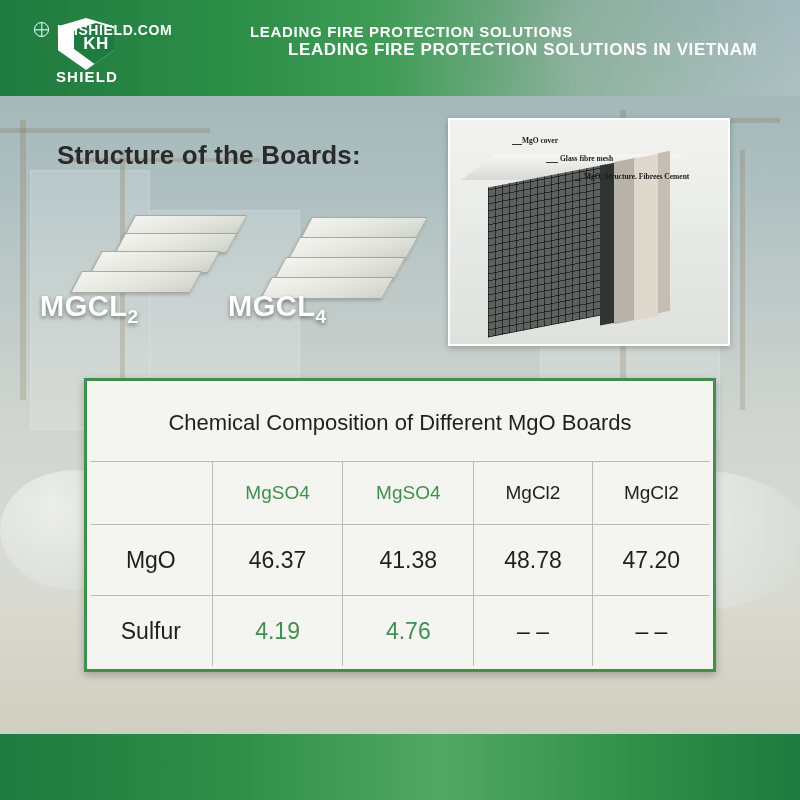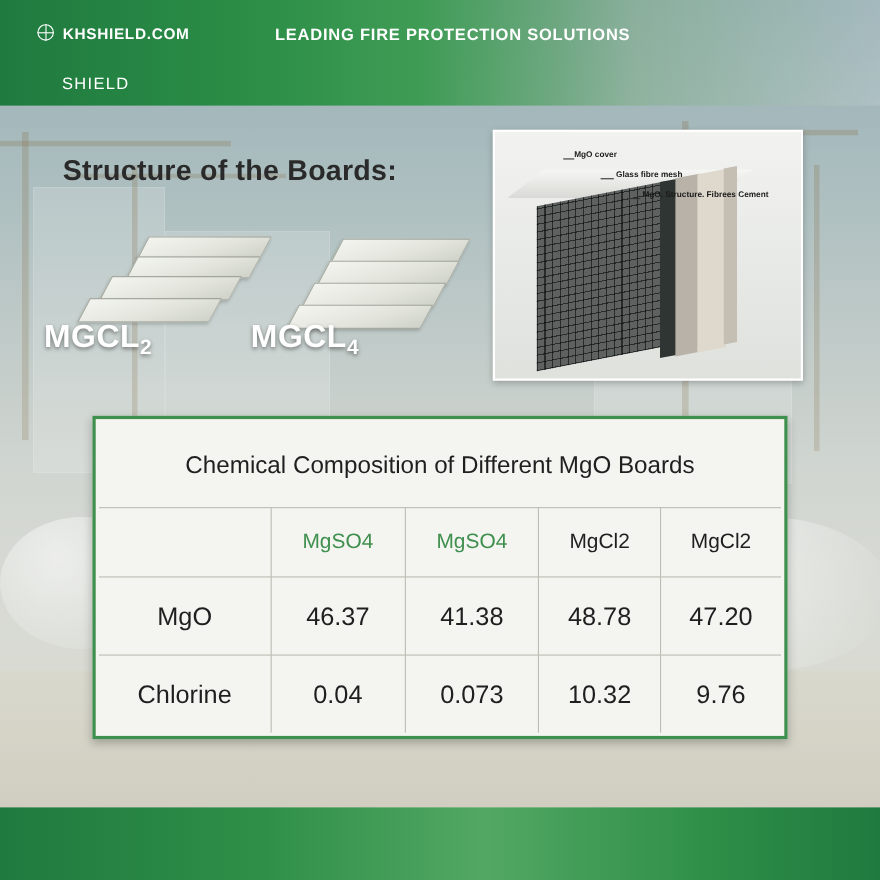--- a/index.html
+++ b/index.html
@@ -56,21 +56,21 @@
   .shield-inner {
     position: absolute; left: 16px; top: 5px; width: 44px; height: 42px;
     background: #1f7a3f;
     clip-path: polygon(50% 0%, 100% 16%, 100% 62%, 50% 100%, 0% 62%, 0% 16%);
     color: #fff; font-weight: bold; font-size: 17px;
     display: flex; align-items: center; justify-content: center;
     letter-spacing: .5px;
   }
   .logo-word {
     position: absolute; left: 0; top: 50px; width: 78px;
-    text-align: center; color: #fff; font-size: 15px; font-weight: normal;
+    text-align: center; color: #fff; font-size: 15px; font-weight: bold;
     letter-spacing: 1.2px;
   }
   .topbar-title {
     position: absolute; left: 288px; top: 40px;
     color: #ffffff; font-size: 17px; font-weight: bold; letter-spacing: .6px;
   }
 
   
   .headline {
     position: absolute; left: 57px; top: 140px;
@@ -100,20 +100,21 @@
     letter-spacing: .5px;
   }
   .sub { font-size: 19px; vertical-align: sub; }
 
   
   .photo {
     position: absolute; left: 448px; top: 118px; width: 282px; height: 228px;
     background: #e8e9e6; border: 2px solid #ffffff;
     box-shadow: 0 2px 6px rgba(0,0,0,.25);
     overflow: hidden;
+    font-family: Liberation Serif, serif;
   }
   .photo-bg { position: absolute; inset: 0; background: linear-gradient(180deg,#f2f3f1,#dfe1dd); }
   .mesh {
     position: absolute; left: 38px; top: 56px; width: 118px; height: 150px;
     background:
       repeating-linear-gradient(0deg, rgba(0,0,0,.55) 0 1px, transparent 1px 7px),
       repeating-linear-gradient(90deg, rgba(0,0,0,.55) 0 1px, transparent 1px 7px),
       #5d6160;
     transform: skewY(-11deg);
   }
@@ -221,22 +222,26 @@
     <div class="bg-pipe" style="left:580px; top:470px; width:230px; height:140px;"></div>
     <div class="bg-pipe" style="left:0px; top:470px; width:150px; height:120px;"></div>
     <div class="bg-ground"></div>
     <div class="bg-haze"></div>
   </div>
 
   <div class="topbar">
     <div class="topbar-right-fade"></div>
   </div>
   <div class="logo">
+    <div class="shield-glyph">
+      <div class="shield-inner">KH</div>
+    </div>
     <div class="logo-word">SHIELD</div>
   </div>
+  <div class="topbar-title">LEADING FIRE PROTECTION SOLUTIONS IN VIETNAM</div>
 
   <div class="headline">Structure of the Boards:</div>
 
   <div class="boards">
     <div class="slab" style="left:60px; top:0px;   width:112px; height:20px;"></div>
     <div class="slab" style="left:50px; top:18px;  width:112px; height:20px;"></div>
     <div class="slab" style="left:26px; top:36px;  width:118px; height:22px;"></div>
     <div class="slab" style="left:6px;  top:56px;  width:120px; height:22px;"></div>
     <div class="slab" style="left:236px; top:2px;  width:116px; height:22px;"></div>
     <div class="slab" style="left:224px; top:22px; width:118px; height:22px;"></div>
@@ -283,25 +288,25 @@
           <td>MgCl2</td>
         </tr>
         <tr>
           <td class="rowlabel">MgO</td>
           <td>46.37</td>
           <td>41.38</td>
           <td>48.78</td>
           <td>47.20</td>
         </tr>
         <tr>
-          <td class="rowlabel">Chlorine</td>
-          <td>0.04</td>
-          <td>0.073</td>
-          <td>10.32</td>
-          <td>9.76</td>
+          <td class="rowlabel">Sulfur</td>
+          <td class="val-green">4.19</td>
+          <td class="val-green">4.76</td>
+          <td>– –</td>
+          <td>– –</td>
         </tr>
       </tbody>
     </table>
   </div>
 
   <div class="bottombar"></div>
   <div class="bottom-left">
     <span class="globe"></span>
     <span>KHSHIELD.COM</span>
   </div>

